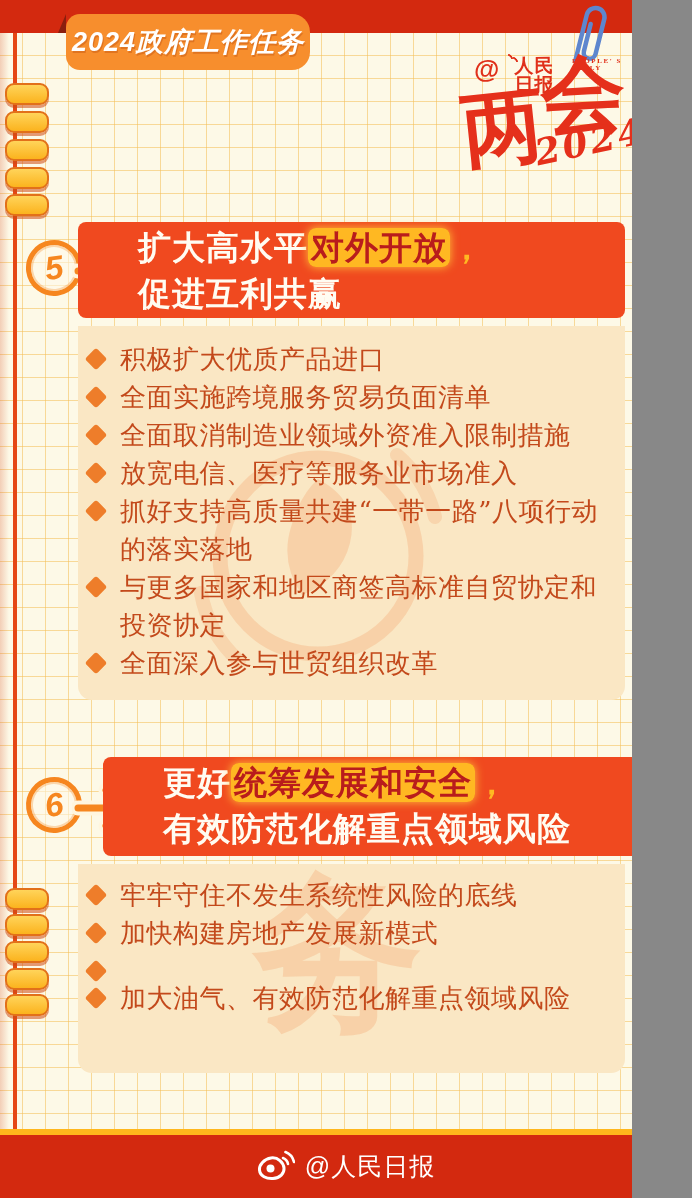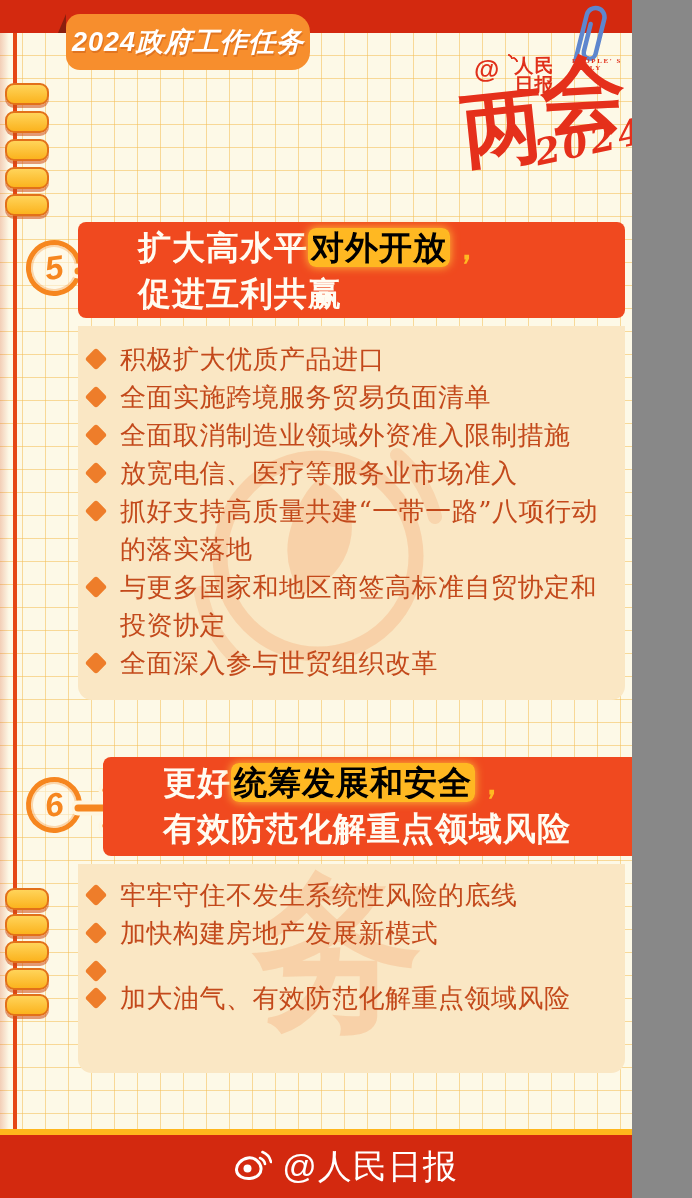--- a/index.html
+++ b/index.html
@@ -53,21 +53,21 @@
   .stamp-second{left:541px;top:52px;font-size:84px;transform:rotate(-3deg);}
   .stamp-year{position:absolute;left:534px;top:120px;color:#E5301B;font-size:36px;font-weight:900;
         font-style:italic;letter-spacing:3px;transform:rotate(-12deg);font-family:"DejaVu Serif",serif;}
 
   
   .sec-banner{position:absolute;left:78px;width:547px;background:#F0491F;border-radius:8px;
         color:#FFFCF2;font-weight:800;font-size:33px;line-height:46px;letter-spacing:1px;
         padding:3px 10px 0 60px;box-sizing:border-box;}
   .banner-5{top:222px;height:96px;}
   .banner-6{top:757px;height:99px;margin-left:25px;}
-  .hl{background:#FFB822;color:#000000;border-radius:8px;padding:1px 3px;
+  .hl{background:#FFB822;color:#b91c1c;border-radius:8px;padding:1px 3px;
       box-shadow:0 0 10px rgba(255,200,60,.95);}
   .hl-comma{color:#FFB822;}
 
   
   .num-circle{position:absolute;left:26px;width:56px;height:56px;border:5px solid #F6861F;
         border-radius:50%;box-sizing:border-box;display:flex;align-items:center;justify-content:center;
         color:#F6861F;font-weight:900;font-style:italic;font-size:33px;transform:rotate(-8deg);
         background:rgba(255,250,235,.55);box-shadow:inset 0 0 0 2px rgba(246,134,31,.3);}
   .num-5{top:240px;} .num-6{top:777px;}
   .arrow{position:absolute;left:72px;} .arrow-5{top:246px;} .arrow-6{top:783px;}
@@ -90,21 +90,21 @@
 
   
   .tab{position:absolute;left:652px;border-radius:0 9px 9px 0;}
   .tab-cyan{top:268px;width:17px;height:84px;background:#82CFD6;}
   .tab-orange{top:595px;width:20px;height:62px;background:#FBBC42;}
 
   
   .gold-line{position:absolute;left:0;top:1129px;width:652px;height:6px;background:#FFB71C;}
   .footer{position:absolute;left:0;top:1135px;width:692px;height:63px;display:flex;
         align-items:center;justify-content:center;gap:10px;color:#FFFFFF;}
-  .footer-text{font-size:34px;letter-spacing:1px;}
+  .footer-text{font-size:25px;letter-spacing:1px;}
 </style>
 </head>
 <body>
 
 <div class="frame">
 
   <div class="page"></div>
   <div class="page-shade-left"></div>
   <div class="page-edge-line"></div>
   <div class="edge-gradient"></div>

